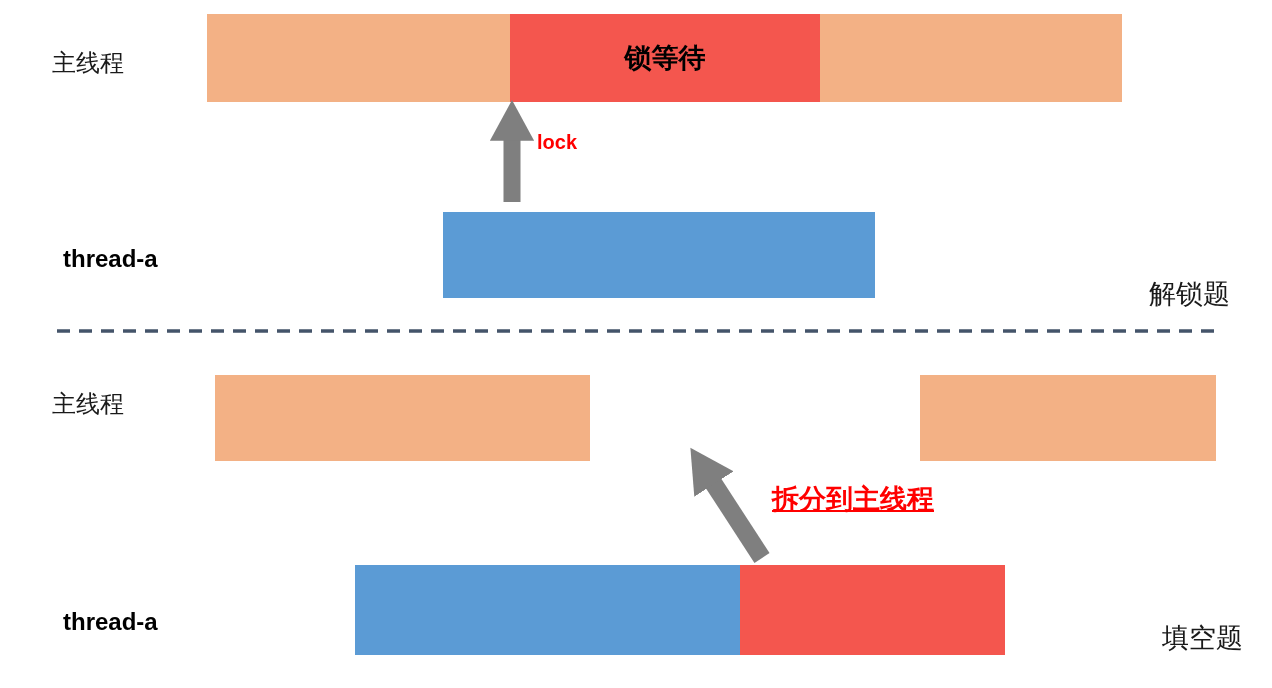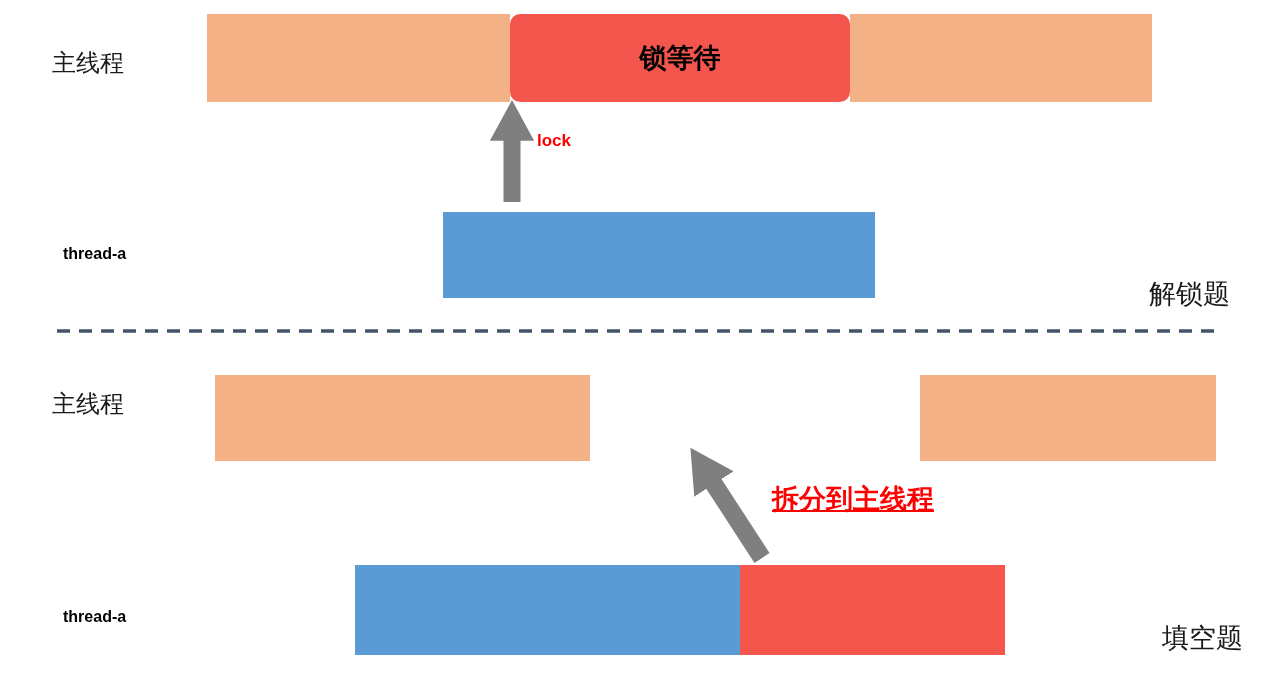--- a/index.html
+++ b/index.html
@@ -8,57 +8,57 @@
     width:1272px;height:688px;
     background:#ffffff;
     font-family:"Liberation Sans","DejaVu Sans",sans-serif;
     overflow:hidden;
   }
   .abs{position:absolute;}
   .row-label{
     font-size:24px;color:#1a1a1a;
   }
   .thread-label{
-    font-size:16px;font-weight:bold;color:#000000;
+    font-size:24px;font-weight:bold;color:#000000;
   }
   .section-label{
     font-size:27px;color:#1a1a1a;margin-left:44px;
   }
   .bar{position:absolute;}
   .bar-orange{background:#F3B185;}
   .bar-red{background:#F4564E;}
   .bar-blue{background:#5B9BD5;}
   .seg-row{display:flex;position:absolute;}
   .seg{height:100%;}
   .seg-center{
     display:flex;align-items:center;justify-content:center;
   }
   .lock-wait-text{
     font-size:27px;font-weight:bold;color:#000000;
   }
   .annot-red{
     color:#FF0000;font-weight:bold;
   }
-  .annot-lock{font-size:17px;text-align:right;}
+  .annot-lock{font-size:20px;text-align:right;}
   .annot-split{font-size:27px;text-decoration:underline;}
   svg.overlay{
     position:absolute;left:0;top:0;width:1272px;height:688px;
     pointer-events:none;
   }
 </style>
 </head>
 <body>
 
 <div id="canvas">
 
   <div class="abs row-label" style="left:52px;top:47px;">主线程</div>
 
   <div class="seg-row" style="left:207px;top:14px;width:970px;height:88px;">
     <div class="seg bar-orange" style="width:303px;"></div>
-    <div class="seg bar-red seg-center" style="width:340px;border-radius:10px;">
+    <div class="seg bar-red seg-center" style="width:310px;">
       <span class="lock-wait-text">锁等待</span>
     </div>
     <div class="seg bar-orange" style="width:302px;"></div>
   </div>
 
   <div class="abs annot-red annot-lock" style="left:537px;top:131px;">lock</div>
 
   <div class="abs thread-label" style="left:63px;top:245px;">thread-a</div>
 
   <div class="bar bar-blue" style="left:443px;top:212px;width:432px;height:86px;"></div>

